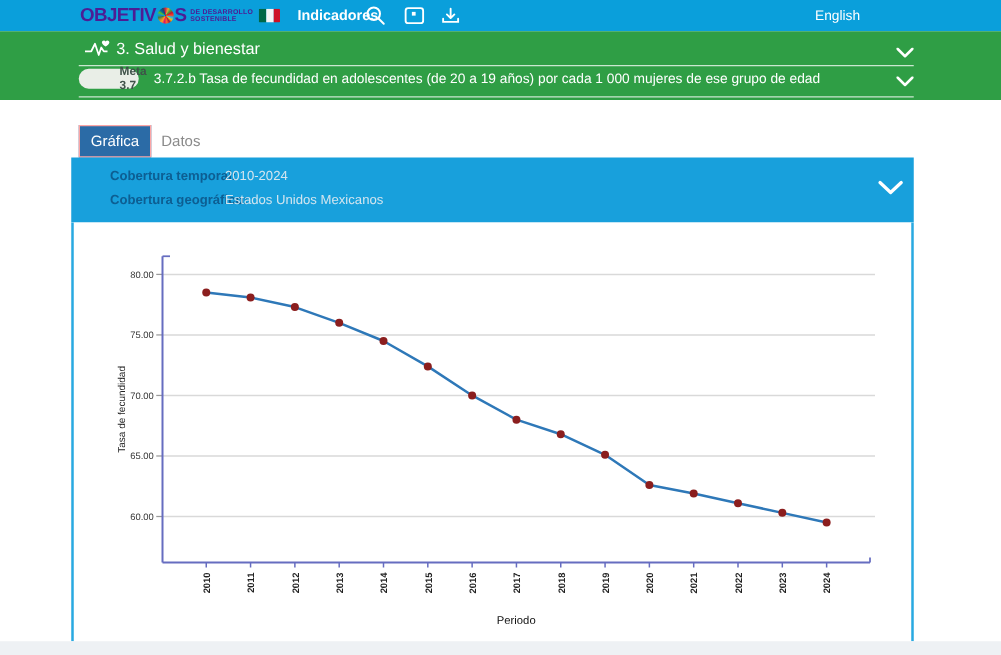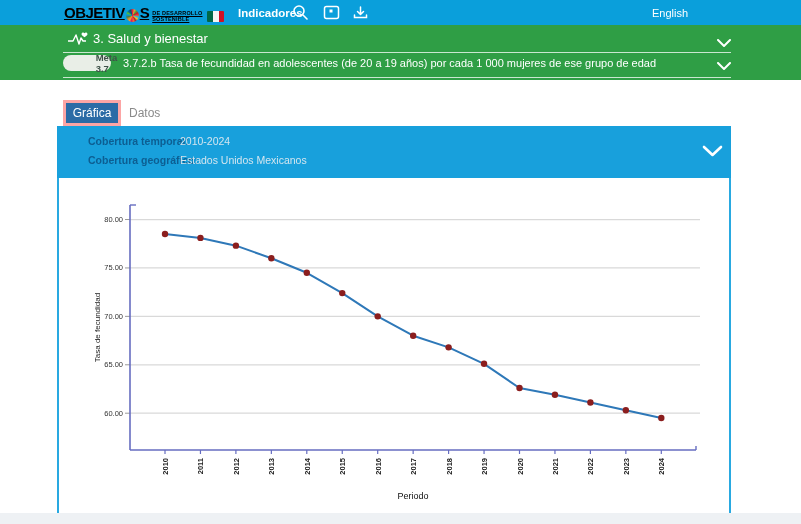--- a/index.html
+++ b/index.html
@@ -1,21 +1,21 @@
 <!DOCTYPE html>
 <html><head>
 <meta charset="utf-8">
 <style>
   * { margin:0; padding:0; box-sizing:border-box; }
   html,body { width:801px; height:524px; overflow:hidden; }
   body { font-family:"Liberation Sans", sans-serif; background:#ffffff; position:relative; }
 
   
   .header { position:absolute; left:0; top:0; width:801px; height:25px; background:#0a9fdb; }
-  .logo { position:absolute; left:64px; top:3px; height:19px; display:flex; align-items:flex-end; color:#000000;text-decoration:underline; }
+  .logo { position:absolute; left:64px; top:3px; height:19px; display:flex; align-items:center; color:#4c1d95; }
   .logo-word { font-size:15px; font-weight:800; letter-spacing:-0.5px; line-height:19px; }
   .sdg-wheel { width:13px; height:13px; border-radius:50%;
     background:conic-gradient(#e5243b,#dda63a,#4c9f38,#c5192d,#ff3a21,#26bde2,#fcc30b,#a21942,#fd6925,#dd1367,#fd9d24,#bf8b2e,#3f7e44,#0a97d9,#56c02b,#00689d,#19486a,#e5243b);
     margin:0 1px; }
   .logo-tagline { font-size:5.5px; font-weight:700; line-height:6px; margin-left:3px; letter-spacing:0.2px; }
   .flag { width:17px; height:11px; margin-left:5px; display:flex; border-radius:1px; overflow:hidden; }
   .flag div { flex:1; }
   .flag .g { background:#006847; } .flag .w { background:#f5f5f5; } .flag .r { background:#ce1126; }
   .nav-item { position:absolute; top:0; height:25px; display:flex; align-items:center; color:#fff; cursor:pointer; }
   .nav-indicadores { left:238px; font-size:11.5px; font-weight:700; }
@@ -30,21 +30,21 @@
   .meta-row { position:absolute; left:0; top:28px; width:801px; height:24px; cursor:pointer; }
   .meta-pill { position:absolute; left:63px; top:2px; width:48px; height:16px; background:#e9eee7; border-radius:9px;
     color:#3f5249; font-size:9.5px; font-weight:700; display:flex; align-items:center; justify-content:center;padding-left:39px; }
   .indicator-text { position:absolute; left:123px; top:4px; font-size:11px; }
   .gsep { position:absolute; left:63px; width:668px; height:1px; background:rgba(255,255,255,0.75); }
   .gsep1 { top:27px; } .gsep2 { top:52px; }
   .gchev { position:absolute; left:717px; top:9px; }
 
   
   .tab-active { position:absolute; left:63px; top:100px; width:58px; height:26px; background:#2b6ba6;
-    border:3px solid #fca5a5; color:#fff; font-size:12px; display:flex; align-items:center; justify-content:center; cursor:pointer; }
+    border:1px solid #fca5a5; color:#fff; font-size:12px; display:flex; align-items:center; justify-content:center; cursor:pointer; }
   .tab-inactive { position:absolute; left:129px; top:100px; height:26px; color:#8a8a8a; font-size:12px;
     display:flex; align-items:center; cursor:pointer; }
 
   
   .filter-panel { position:absolute; left:57px; top:126px; width:674px; height:52px; background:#18a0dc; }
   .f-label { position:absolute; left:31px; font-size:10.5px; font-weight:700; color:#0d5e92; }
   .f-value { position:absolute; left:123px; font-size:10.5px; color:#d3e5ef; }
   .f-row1 { top:9px; } .f-row2 { top:28px; }
   .f-chev { position:absolute; left:645px; top:17px; cursor:pointer; }
 

